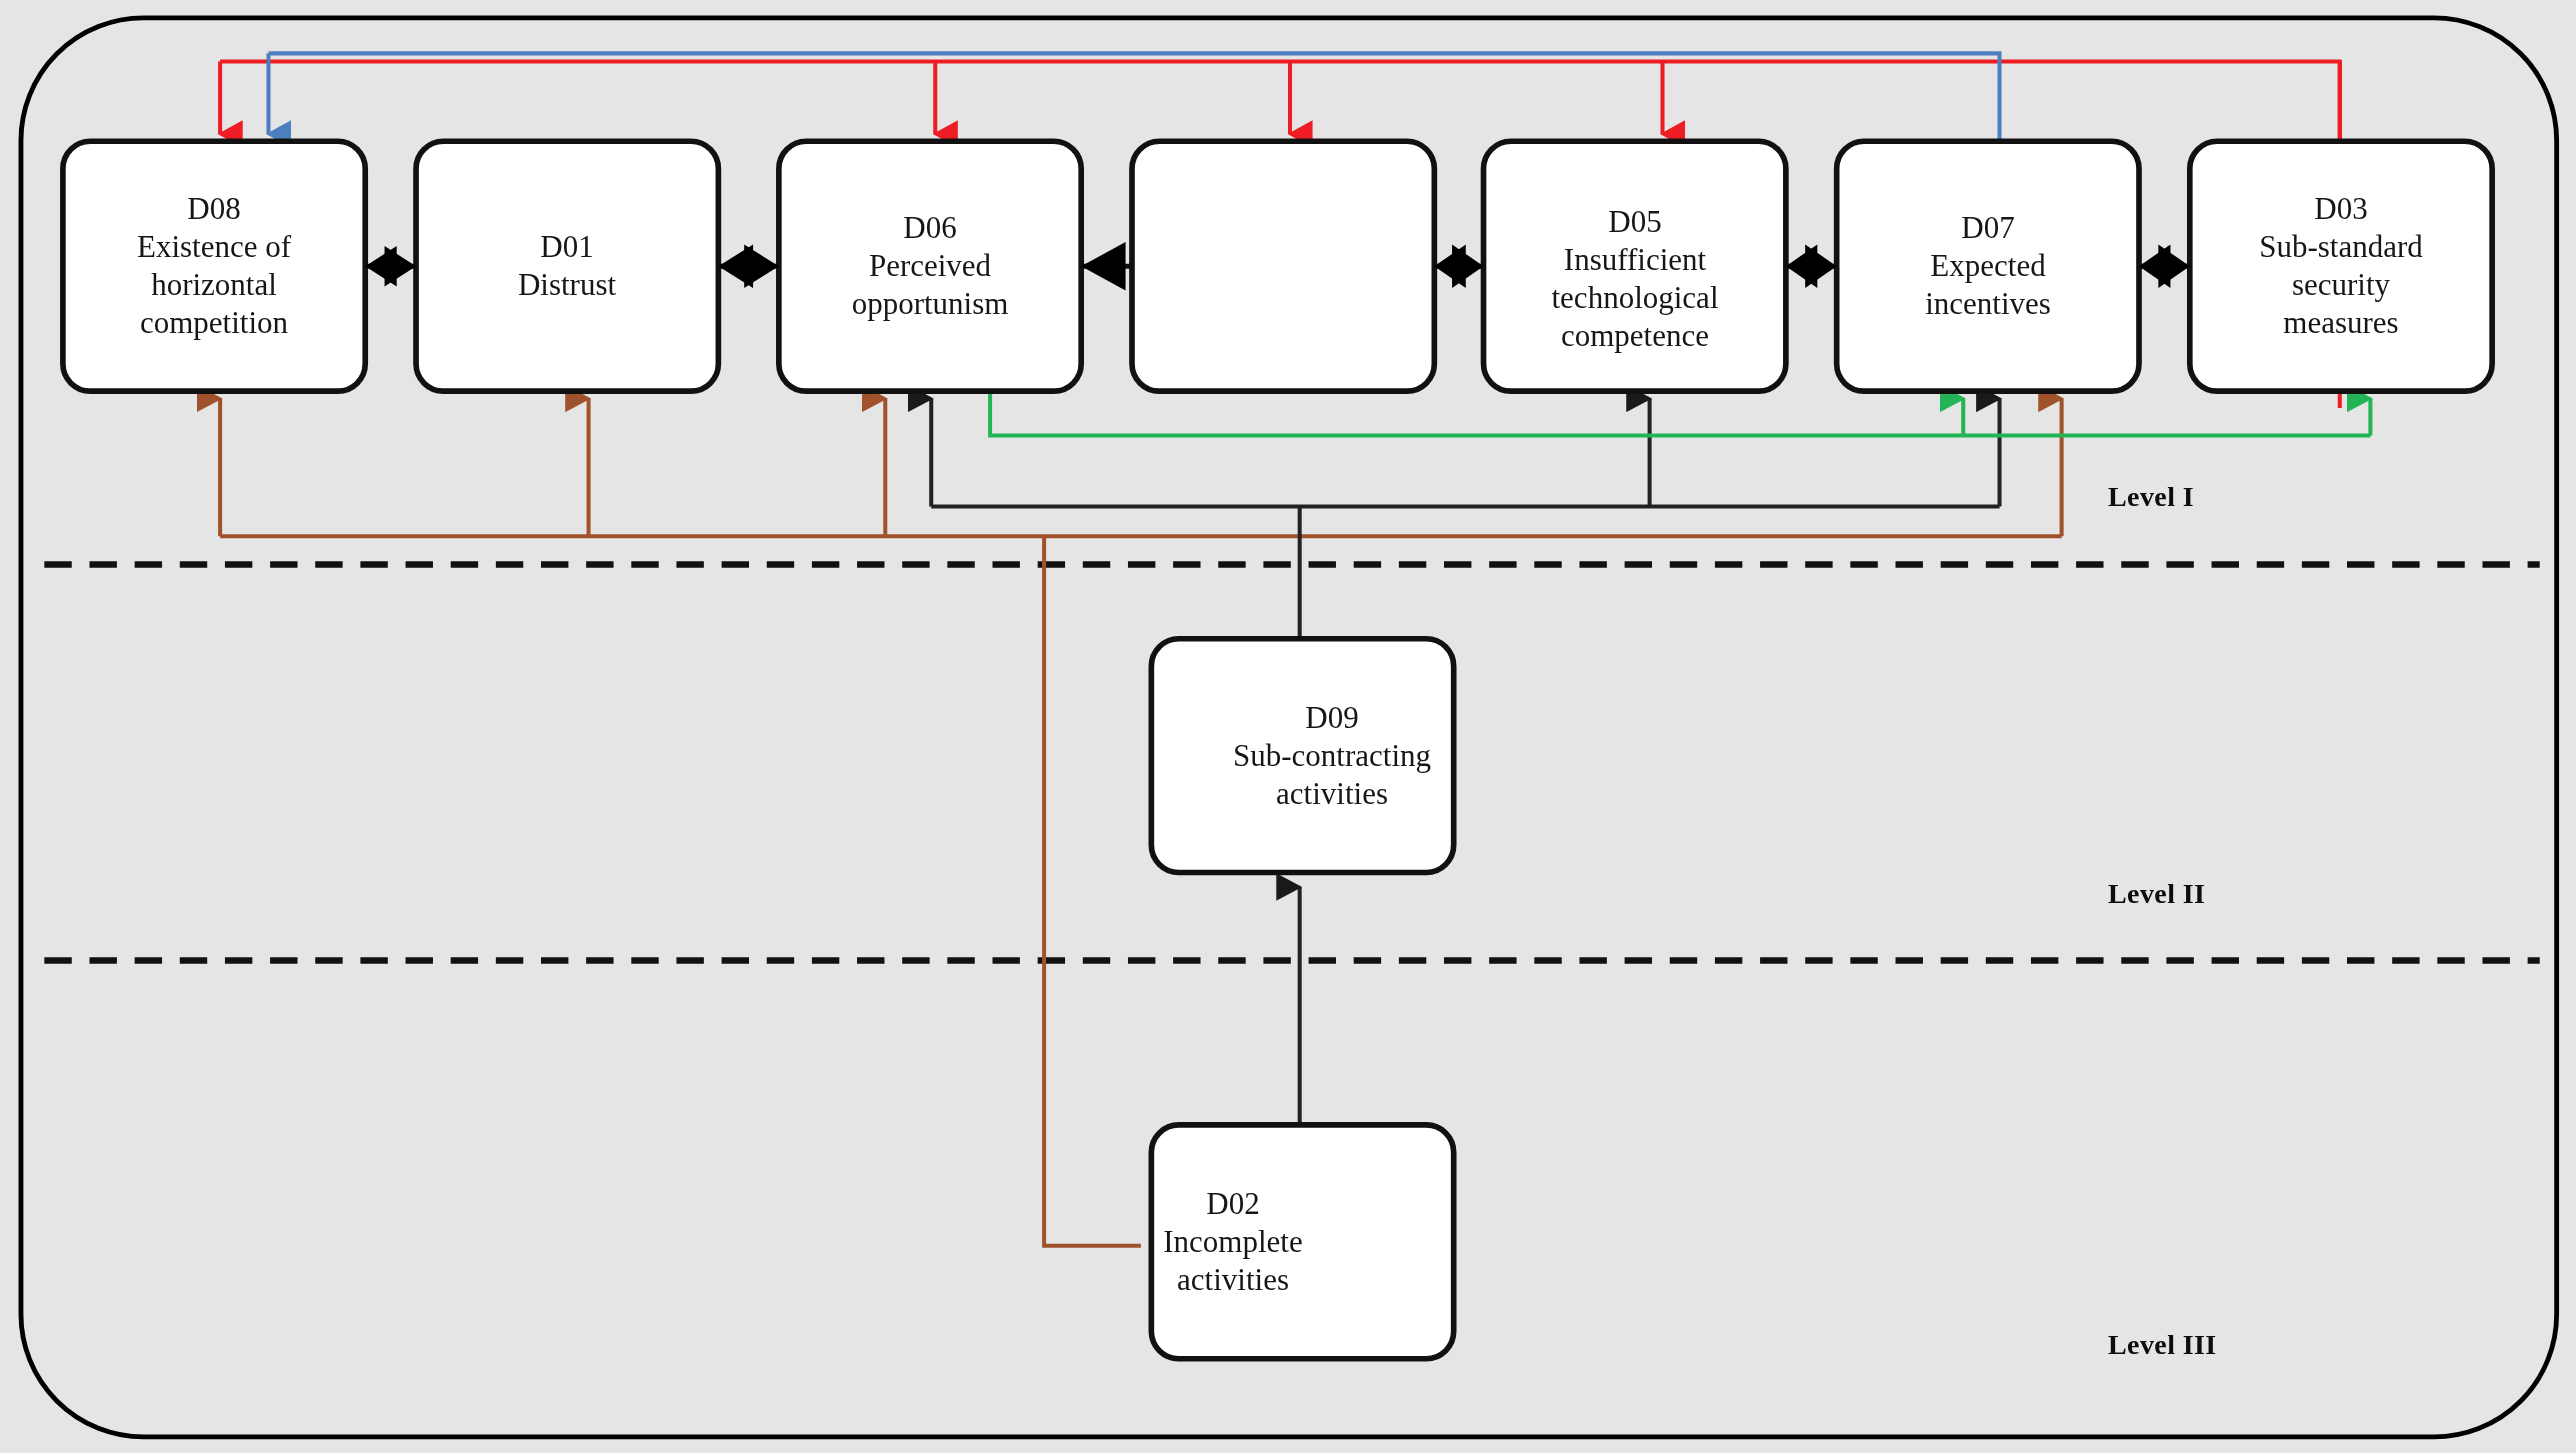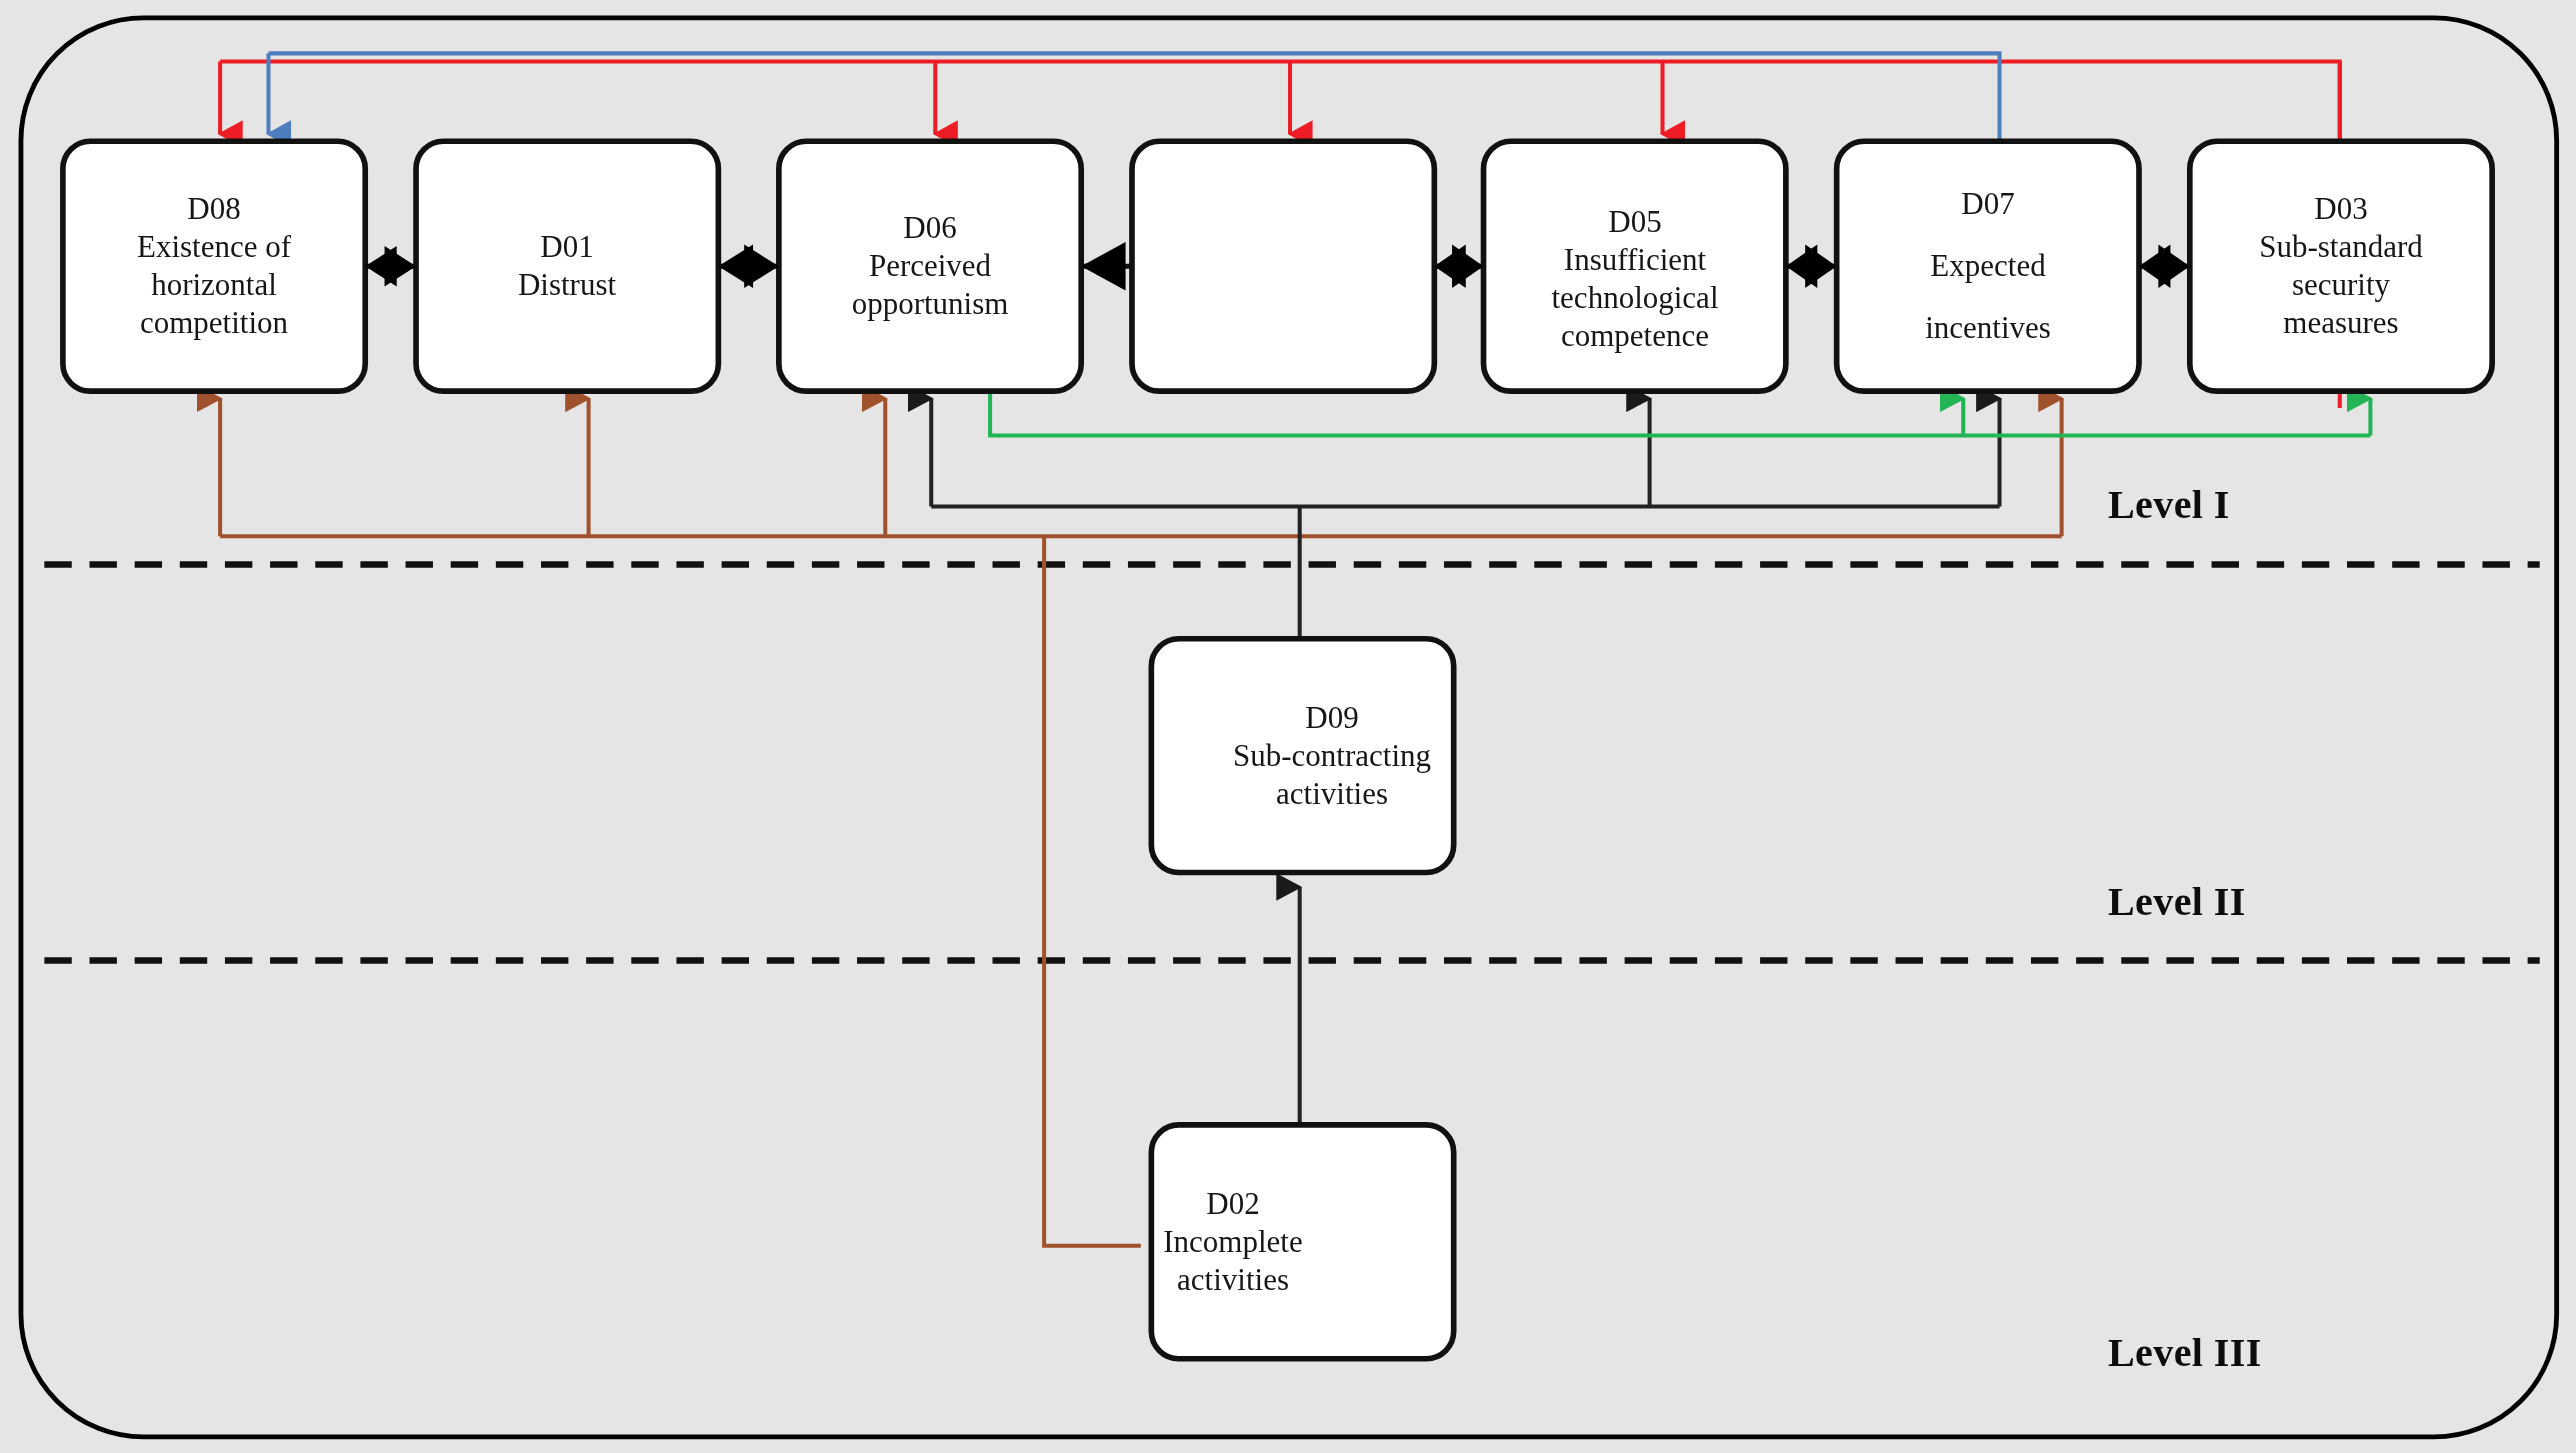--- a/index.html
+++ b/index.html
@@ -21,21 +21,21 @@
     text-align:center;
     font-family:"Liberation Serif","DejaVu Serif",serif;
     font-size:31px;
     line-height:1.22;
     color:#161616;
     pointer-events:none;
   }
   .level-label{
     position:absolute;
     font-family:"Liberation Serif","DejaVu Serif",serif;
-    font-size:40px;
+    font-size:28px;
     font-weight:bold;
     color:#0d0d0d;
     letter-spacing:0.4px;
     white-space:nowrap;
   }
 </style>
 </head>
 <body>
 
 <div id="stage">
@@ -176,21 +176,21 @@
   </div>
 
 
   <div class="node-label" style="left:1484px;top:154px;width:302px;height:250px;">
     <span>D05</span>
     <span>Insufficient</span>
     <span>technological</span>
     <span>competence</span>
   </div>
 
-  <div class="node-label" style="left:1837px;top:141px;width:302px;height:250px;gap:24px;">
+  <div class="node-label" style="left:1837px;top:141px;width:302px;height:250px;">
     <span>D07</span>
     <span>Expected</span>
     <span>incentives</span>
   </div>
 
   <div class="node-label" style="left:2190px;top:141px;width:302px;height:250px;">
     <span>D03</span>
     <span>Sub-standard</span>
     <span>security</span>
     <span>measures</span>

